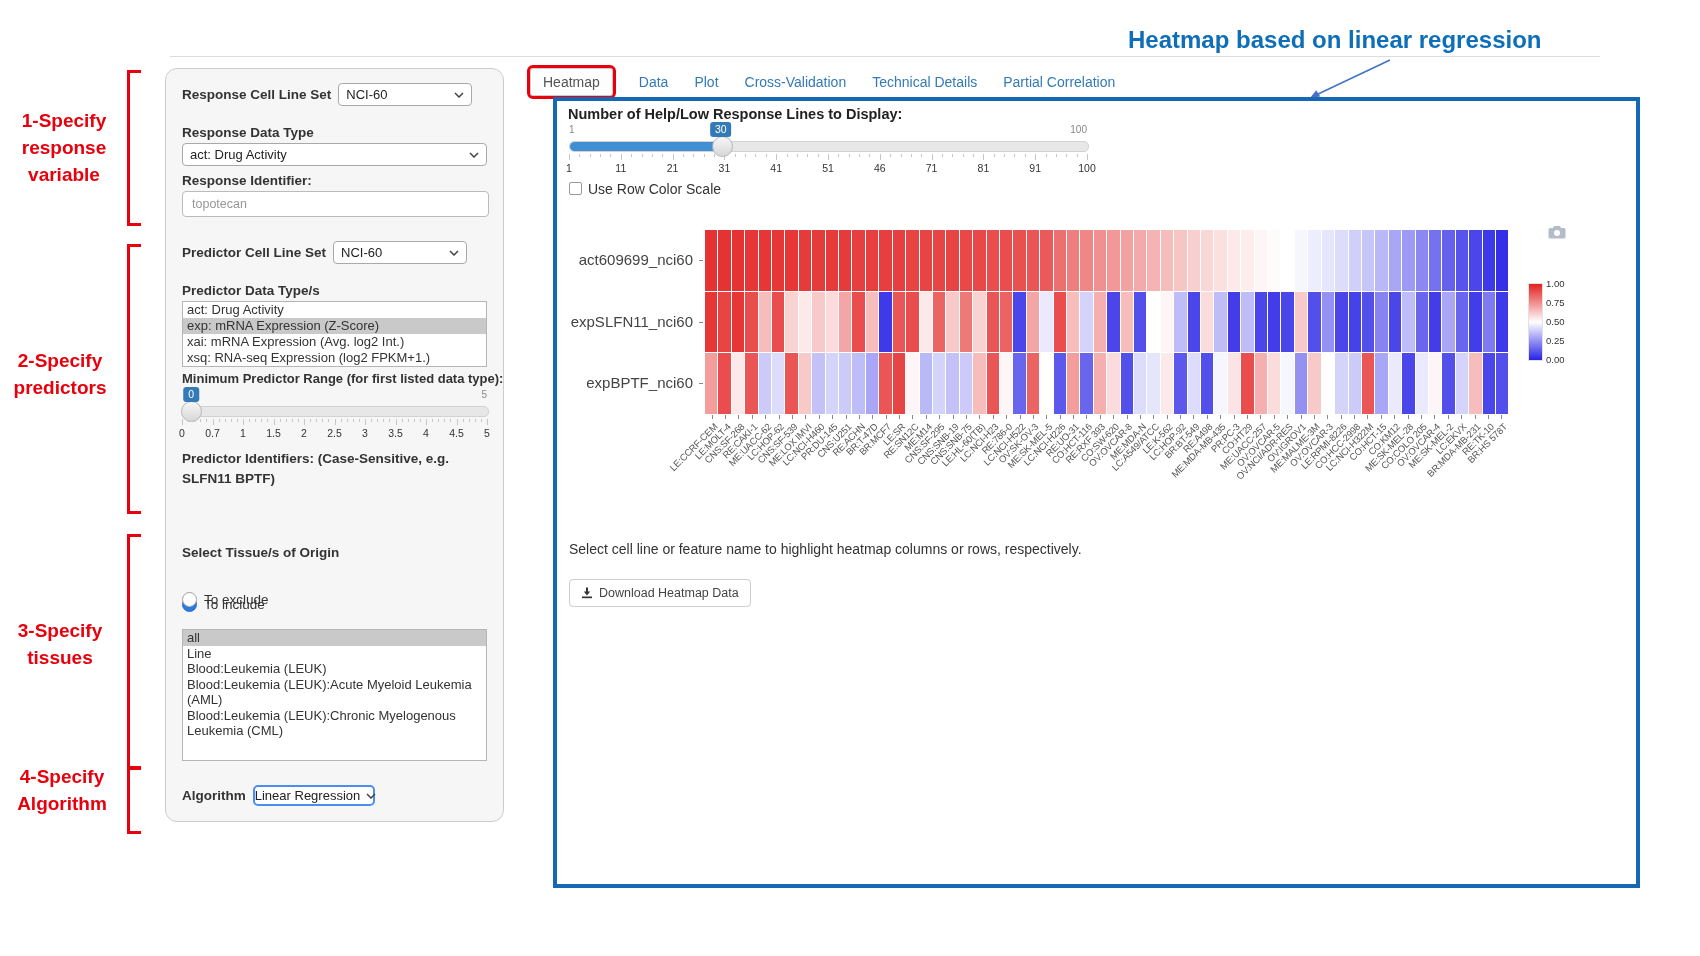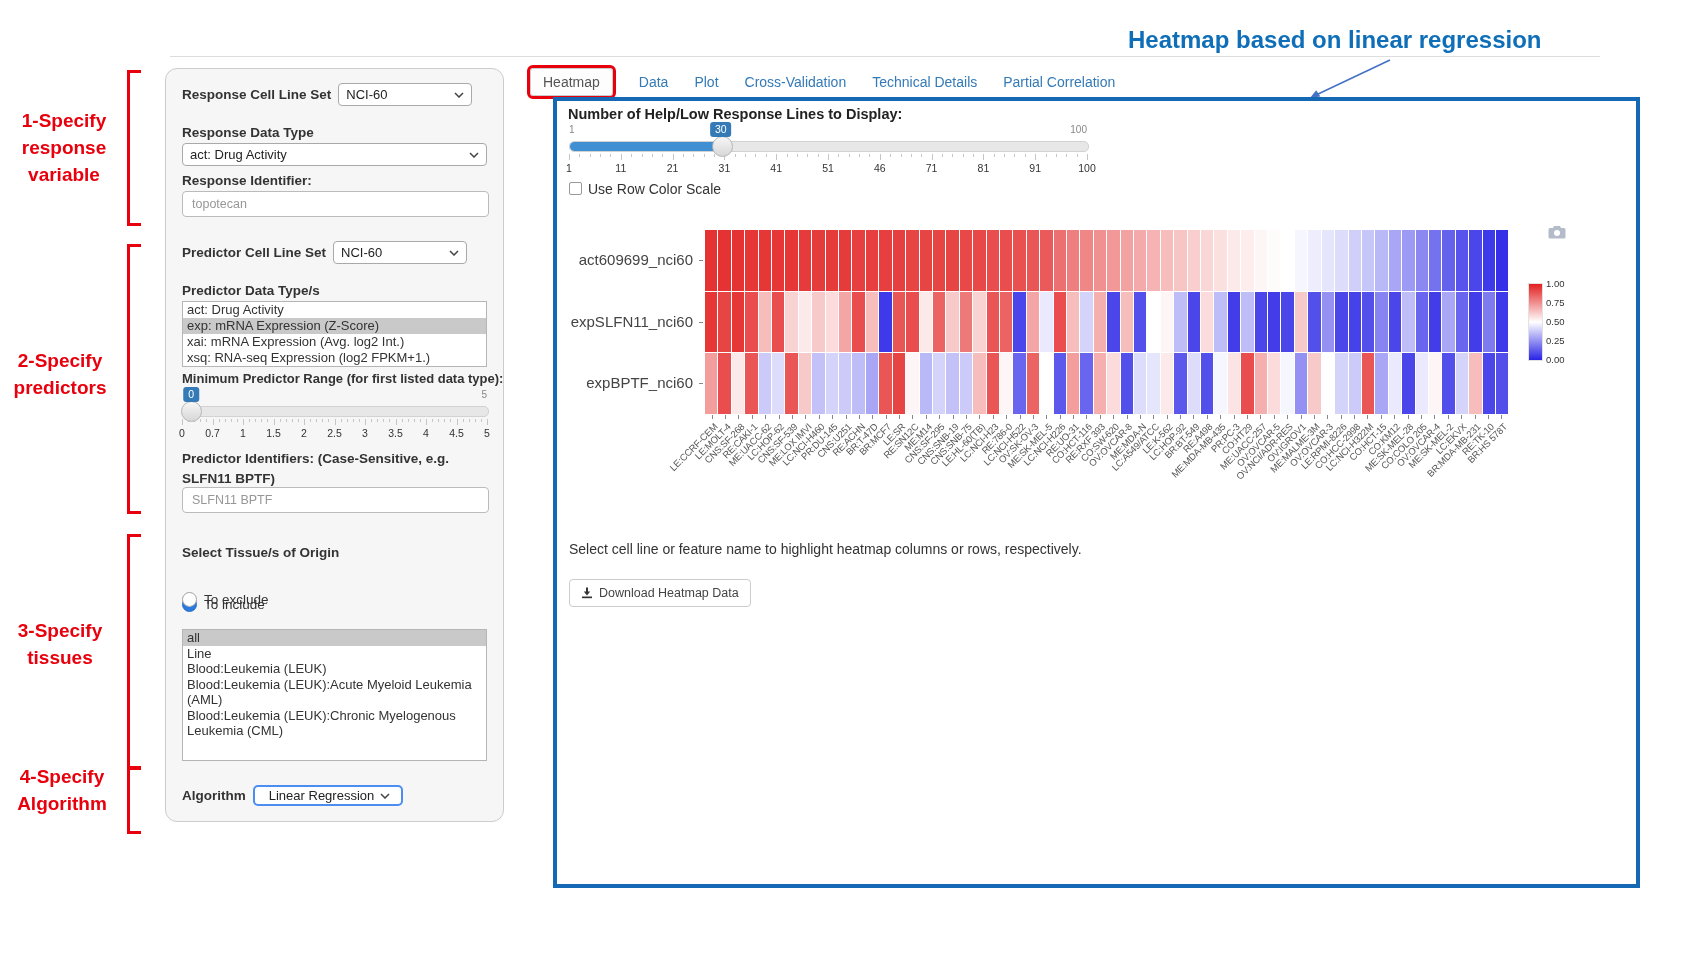--- a/index.html
+++ b/index.html
@@ -33,21 +33,21 @@
   .form-panel{position:absolute;left:165px;top:68px;width:337px;height:752px;background:#f6f6f6;
               border:1px solid #ccc;border-radius:12px;font-size:13.5px;color:#333}
   .fp{position:absolute;left:16px;width:305px}
   .flabel{font-weight:bold;font-size:13.5px;color:#333}
   .inline-row{display:flex;align-items:center;gap:7px;white-space:nowrap}
   .select{display:flex;justify-content:space-between;align-items:center;background:#fff;
           border:1px solid #a9a9a9;border-radius:4px;padding:3px 7px;font-size:13px;color:#222;cursor:pointer}
   .select .chev{flex:none;margin-left:6px}
   .sel-sm{width:118px}
   .sel-full{width:289px}
-  .sel-alg{width:118px;border:2px solid #4b8df0;border-radius:5px;padding:1px 14px}
+  .sel-alg{width:118px;border:2px solid #4b8df0;border-radius:5px;padding:1px 0}
   .tinput{background:#fff;border:1px solid #bbb;border-radius:4px;height:24px;display:flex;align-items:center;
           padding:0 9px;color:#979797;font-size:12.5px;width:287px;cursor:text}
   .listbox{background:#fff;border:1px solid #b5b5b5;font-size:13px;color:#333;overflow:hidden;width:303px}
   .lb-opt{padding:0 4px;line-height:16px;white-space:nowrap;overflow:hidden;cursor:default}
   .lb-opt.selected{background:#c9c9c9}
   .listbox.wrap .lb-opt{white-space:normal;line-height:15.5px}
   .fp-1{top:14px}.fp-2{top:56px}.fp-3{top:74px}.fp-4{top:104px}.fp-5{top:122px}
   .fp-6{top:172px}.fp-7{top:214px}.fp-8{top:232px}
   .fp-9{top:302px;white-space:nowrap;font-size:13px}
   .fp-slider{top:320px;height:58px}
@@ -270,25 +270,20 @@
           <span style="left: 50%;">2.5</span>
           <span style="left: 60%;">3</span>
           <span style="left: 70%;">3.5</span>
           <span style="left: 80%;">4</span>
           <span style="left: 90%;">4.5</span>
           <span style="left: 100%;">5</span>
         </div>
     </div>
 
     <div class="fp fp-10 flabel">Predictor Identifiers: (Case-Sensitive, e.g. SLFN11 BPTF)</div>
-    <div class="fp fp-11">
-      <div class="tinput">
-        <span>SLFN11 BPTF</span>
-      </div>
-    </div>
 
     <div class="fp fp-12 flabel">Select Tissue/s of Origin</div>
     <div class="fp fp-r1 radio-row">
       <span class="radio checked"></span>
       <span>To include</span>
     </div>
     <div class="fp fp-r2 radio-row">
       <span class="radio"></span>
       <span>To exclude</span>
     </div>

